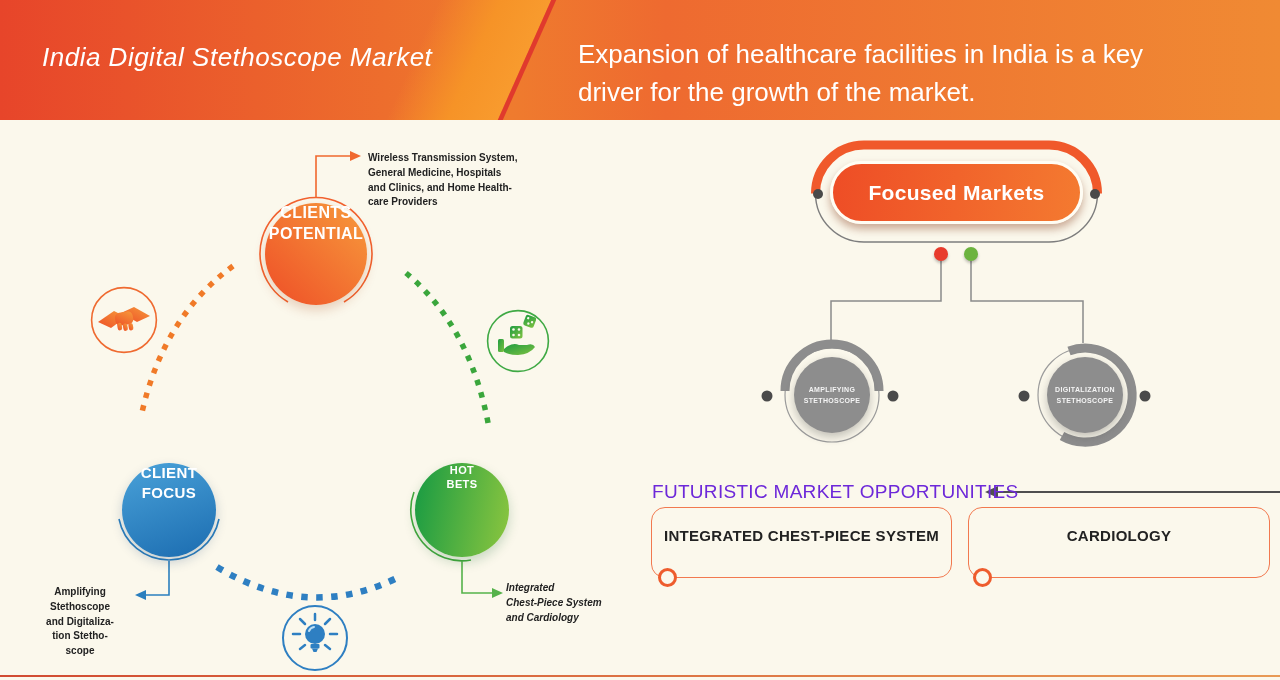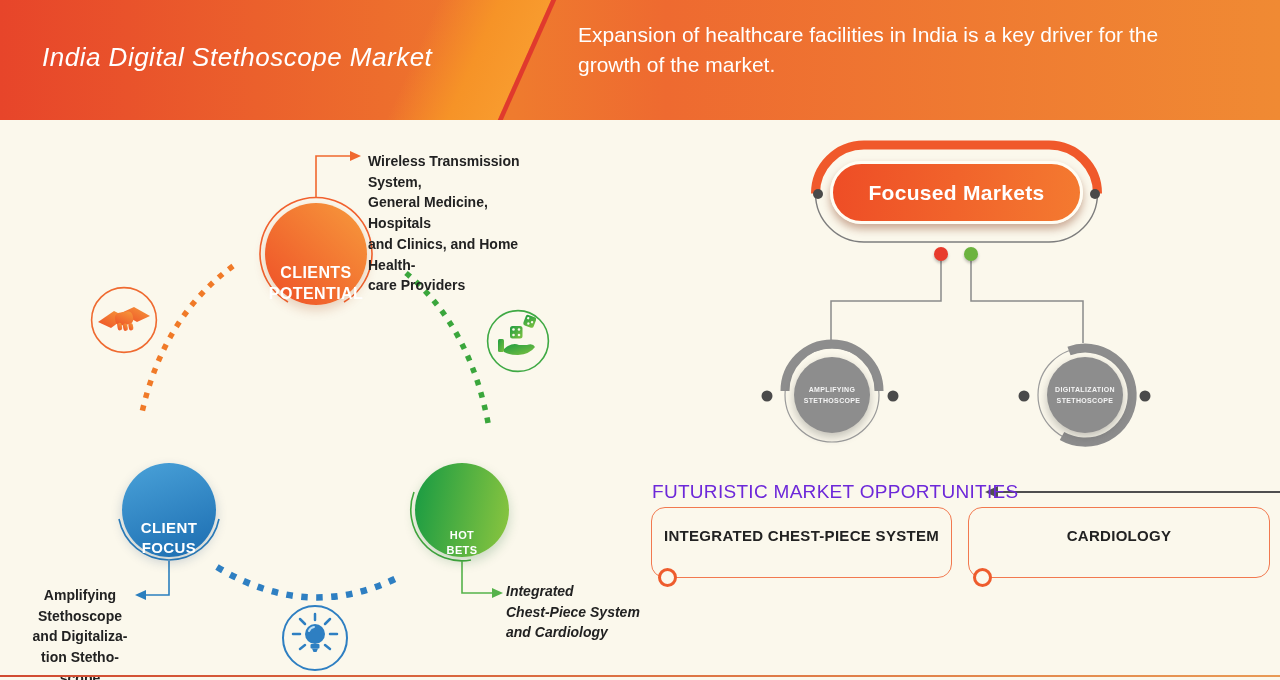--- a/index.html
+++ b/index.html
@@ -10,37 +10,37 @@
   
   .hero{position:absolute;left:0;top:0;width:1280px;height:120px;overflow:hidden;
         background:linear-gradient(90deg,#e7452a 0%,#ef7b2e 40%,#ee6a30 52%,#f08a33 100%);}
   .hero-stripe{position:absolute;left:380px;top:-12px;width:112px;height:145px;
         transform:skewX(-24deg);transform-origin:bottom left;
         background:linear-gradient(90deg,rgba(247,148,40,0),#f69327 55%,#f89b2e);}
   .hero-slash{position:absolute;left:492px;top:-12px;width:4.5px;height:145px;
         transform:skewX(-24deg);transform-origin:bottom left;background:#e03a2d;}
   .hero-title{position:absolute;left:42px;top:42px;margin:0;color:#fff;font-size:26px;
         font-style:italic;font-weight:500;letter-spacing:.5px;}
-  .hero-sub{position:absolute;left:578px;top:20px;width:625px;margin:0;color:#fff;
-        font-size:21px;line-height:1.45;font-weight:400;}
+  .hero-sub{position:absolute;left:578px;top:36px;width:625px;margin:0;color:#fff;
+        font-size:26px;line-height:1.45;font-weight:400;}
 
   
   .canvas{position:absolute;left:0;top:120px;width:1280px;height:560px;background:#fbf8ec;}
   .layer{position:absolute;left:0;top:0;}
 
-  .bubble{position:absolute;border-radius:50%;display:flex;align-items:flex-end;justify-content:center;
+  .bubble{position:absolute;border-radius:50%;display:flex;align-items:flex-start;justify-content:center;
         text-align:center;color:#fff;font-weight:600;white-space:pre-line;line-height:1.3;letter-spacing:.4px;}
   #cp{left:265px;top:83px;width:102px;height:102px;font-size:16px;
         background:linear-gradient(45deg,#ee4e27,#f79b3c);box-shadow:0 5px 12px rgba(160,60,10,.22);}
   #cf{left:122px;top:343px;width:94px;height:94px;font-size:15px;
         background:linear-gradient(160deg,#4aa2d9,#1b6cb0);box-shadow:0 5px 12px rgba(20,60,110,.22);}
   #hb{left:415px;top:343px;width:94px;height:94px;font-size:11px;
         background:linear-gradient(100deg,#169a43,#8dc63f);box-shadow:0 5px 12px rgba(20,100,40,.22);}
 
-  .note{position:absolute;font-size:14px;font-weight:700;color:#222;line-height:1.48;white-space:pre-line;}
+  .note{position:absolute;font-size:10px;font-weight:700;color:#222;line-height:1.48;white-space:pre-line;}
   #note-cp{left:368px;top:31px;width:175px;}
   #note-cf{left:26px;top:465px;width:108px;text-align:center;}
   #note-hb{left:506px;top:461px;width:135px;font-style:italic;}
 
   .node{position:absolute;width:76px;height:76px;border-radius:50%;background:#8d8d8d;
         display:flex;align-items:center;justify-content:center;text-align:center;
         color:rgba(255,255,255,.9);font-size:7px;font-weight:700;letter-spacing:.35px;line-height:1.6;
         white-space:pre-line;box-shadow:0 4px 10px rgba(60,60,60,.3);}
   #node-amp{left:794px;top:237px;}
   #node-dig{left:1047px;top:237px;}

